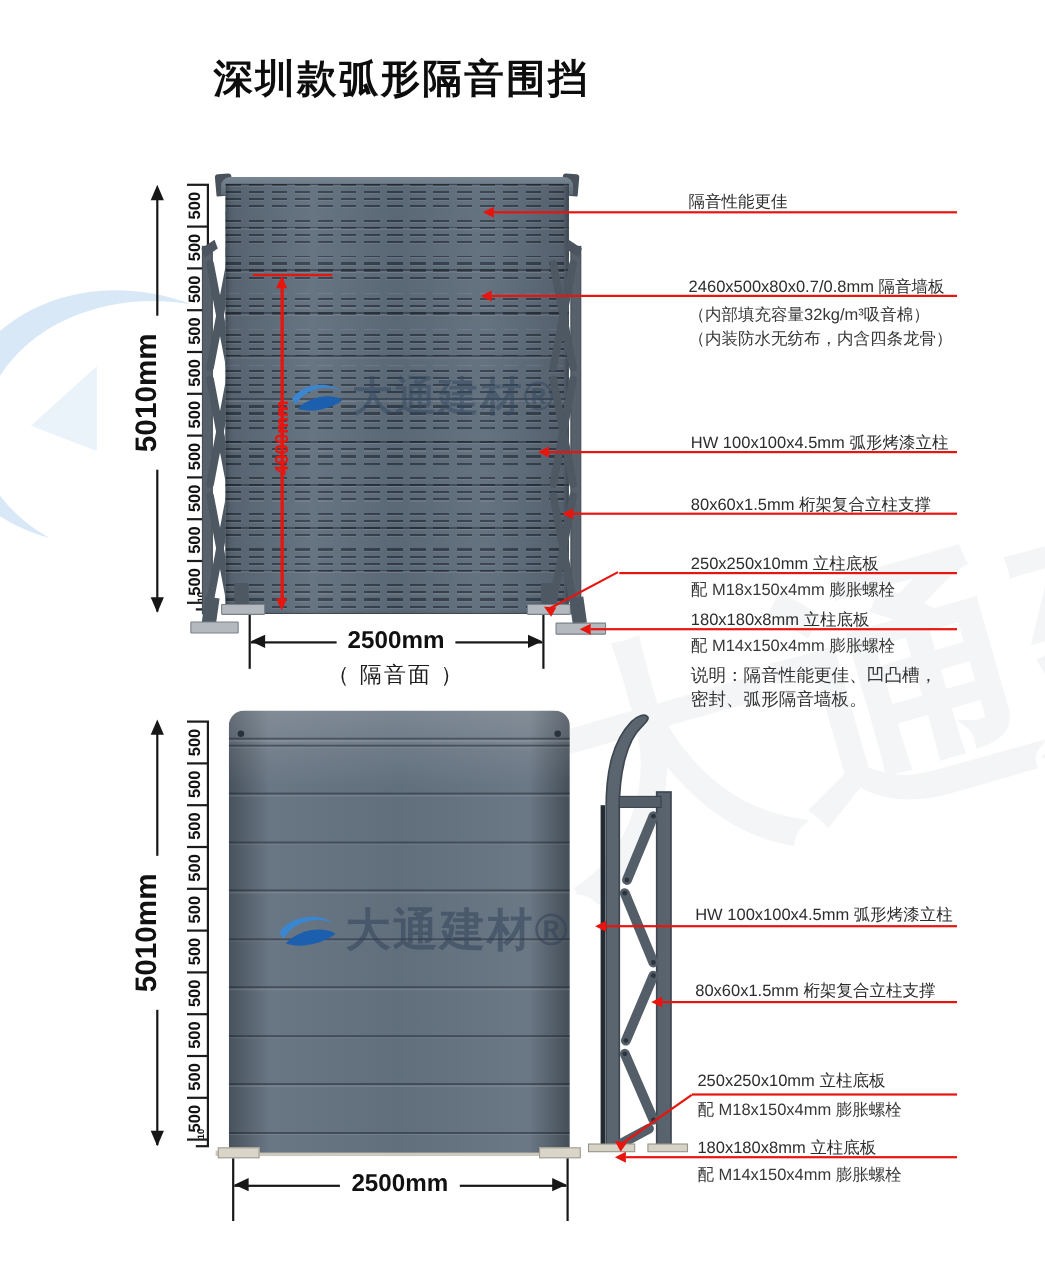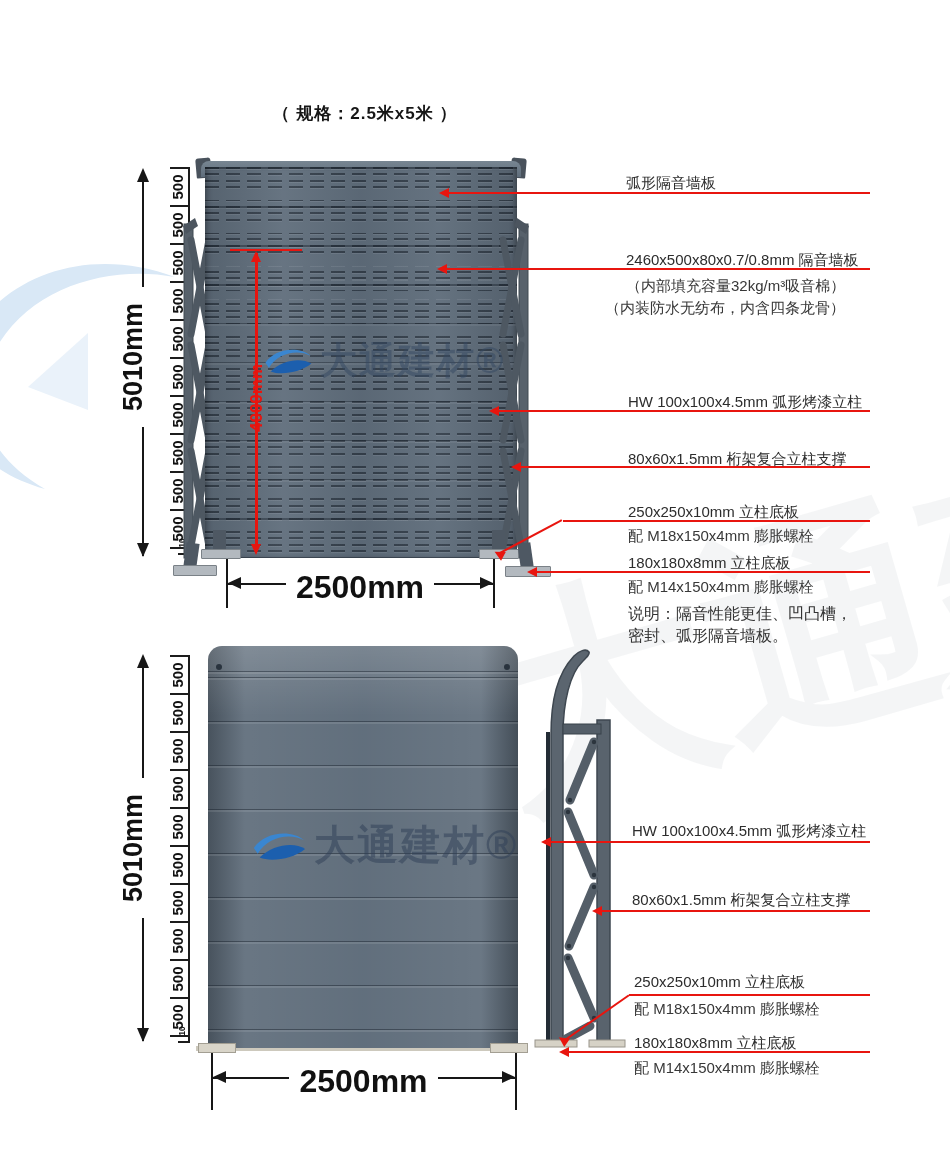--- a/index.html
+++ b/index.html
@@ -38,21 +38,21 @@
   .scale-tick.mini { width:12px; height:1.5px; }
   .scale-label {
     position:absolute; left:1px; width:38px; height:14px; transform:rotate(-90deg);
     font-size:15px; line-height:14px; font-weight:bold; text-align:center; color:#111;
   }
   .scale-small {
     position:absolute; left:5px; width:38px; height:10px; transform:rotate(-90deg);
     font-size:8.5px; line-height:10px; font-weight:bold; text-align:center; color:#111;
   }
   .hdim-label { position:absolute; text-align:center; }
-  .hdim-label span { background:#fff; padding:0 10px; font-size:32px; font-weight:bold; color:#111; }
+  .hdim-label span { background:#fff; padding:0 10px; font-size:22px; font-weight:bold; color:#111; }
   .view-caption { position:absolute; text-align:center; font-size:20px; color:#1d1d1d; letter-spacing:2px; }
   
   .redline { position:absolute; height:2px; background:#e8150f; z-index:5; }
   .cl  { position:absolute; font-size:15px; color:#2d2d2d; white-space:nowrap; z-index:6; }
   .cls { position:absolute; font-size:15px; color:#383838; white-space:nowrap; z-index:6; }
   .note { position:absolute; font-size:16px; color:#333; white-space:nowrap; z-index:6; }
   .inner-dim-label {
     position:absolute; transform:rotate(-90deg); text-align:center;
     font-size:17px; font-weight:bold; color:#e8150f; z-index:5;
   }
@@ -95,21 +95,21 @@
 <body>
 
 <div id="page">
 
   <svg class="abs" width="250" height="270" viewBox="0 0 250 270" style="left:-70px; top:235px; z-index:0;">
     <path d="M245,42 C155,8 62,42 30,122 C8,178 42,234 115,254 C52,218 36,162 68,110 C104,50 182,30 245,42 Z" fill="#d9e8f6"></path>
     <path d="M158,98 L98,152 L158,175 Z" fill="#eaf2fa"></path>
   </svg>
   <div class="bgmark" style="left:470px; top:420px; font-size:230px; color:rgba(150,158,166,0.10); z-index:0;">大通建材®</div>
 
-  <div class="subtitle" style="left:140px; top:102px; width:450px;">（ 规格：2.5米x5米 ）</div>
+  <div class="title" style="left:140px; top:48px; width:450px;">深圳款弧形隔音围挡</div>
 
   <div class="dimline-v" style="left:142px; top:172px; height:384px;"></div>
   <div class="tri ba-up" style="left:137px; top:168px;"></div>
   <div class="tri ba-down" style="left:137px; top:543px;"></div>
   <div class="vdim-label" style="left:63px; top:342px; width:140px; height:30px;">5010mm</div>
 
   <div class="scale" style="left:158px; top:168px; height:386px;">
       <div class="scale-line"></div>
       <div class="scale-tick" style="top: -1px;"></div>
       <div class="scale-tick" style="top: 37px;"></div>
@@ -196,41 +196,42 @@
   <div class="redline" style="left:499px; top:410px; width:371px;"></div>
   <div class="tri ra-l" style="left:489px; top:406px; z-index:5;"></div>
   <div class="redline" style="left:521px; top:466px; width:349px;"></div>
   <div class="tri ra-l" style="left:511px; top:462px; z-index:5;"></div>
   <div class="redline" style="left:563px; top:520px; width:307px;"></div>
   <div class="redline" style="left:500px; top:552px; width:70px; transform:rotate(-28deg); transform-origin:left center;"></div>
   <div class="tri ra-l" style="left:494px; top:549px; transform:rotate(28deg); z-index:5;"></div>
   <div class="redline" style="left:537px; top:571px; width:333px;"></div>
   <div class="tri ra-l" style="left:527px; top:567px; z-index:5;"></div>
 
-  <div class="cl" style="left:626px; top:174px;">弧形隔音墙板</div>
+  <div class="cl" style="left:626px; top:174px;">隔音性能更佳</div>
   <div class="cl" style="left:626px; top:251px;">2460x500x80x0.7/0.8mm 隔音墙板</div>
   <div class="cls" style="left:626px; top:277px;">（内部填充容量32kg/m³吸音棉）</div>
-  <div class="cls" style="left:605px; top:299px;">（内装防水无纺布，内含四条龙骨）</div>
+  <div class="cls" style="left:626px; top:299px;">（内装防水无纺布，内含四条龙骨）</div>
   <div class="cl" style="left:628px; top:393px;">HW 100x100x4.5mm 弧形烤漆立柱</div>
   <div class="cl" style="left:628px; top:450px;">80x60x1.5mm 桁架复合立柱支撑</div>
   <div class="cl" style="left:628px; top:503px;">250x250x10mm 立柱底板</div>
   <div class="cls" style="left:628px; top:527px;">配 M18x150x4mm 膨胀螺栓</div>
   <div class="cl" style="left:628px; top:554px;">180x180x8mm 立柱底板</div>
   <div class="cls" style="left:628px; top:578px;">配 M14x150x4mm 膨胀螺栓</div>
   <div class="note" style="left:628px; top:604px;">说明：隔音性能更佳、凹凸槽，</div>
   <div class="note" style="left:628px; top:626px;">密封、弧形隔音墙板。</div>
 
   <div class="tickline" style="left:226px; top:556px; width:1.5px; height:52px;"></div>
   <div class="tickline" style="left:493px; top:556px; width:1.5px; height:52px;"></div>
   <div class="tickline" style="left:228px; top:583px; width:265px; height:2px;"></div>
   <div class="tri ba-l" style="left:228px; top:577px;"></div>
   <div class="tri ba-r" style="left:480px; top:577px;"></div>
   <div class="hdim-label" style="left:227px; top:569px; width:266px;">
     <span>2500mm</span>
   </div>
+  <div class="view-caption" style="left:227px; top:600px; width:266px;">（ 隔音面 ）</div>
 
   <div class="dimline-v" style="left:142px; top:658px; height:383px;"></div>
   <div class="tri ba-up" style="left:137px; top:654px;"></div>
   <div class="tri ba-down" style="left:137px; top:1028px;"></div>
   <div class="vdim-label" style="left:63px; top:833px; width:140px; height:30px;">5010mm</div>
   <div class="scale" style="left:158px; top:656px; height:386px;">
       <div class="scale-line"></div>
       <div class="scale-tick" style="top: -1px;"></div>
       <div class="scale-tick" style="top: 37px;"></div>
       <div class="scale-tick" style="top: 75px;"></div>

